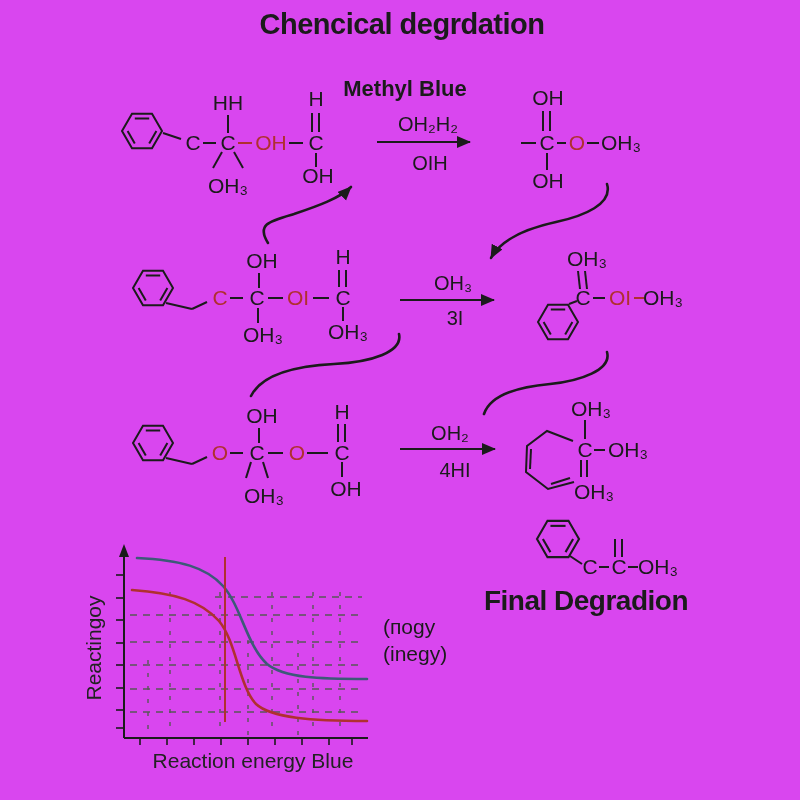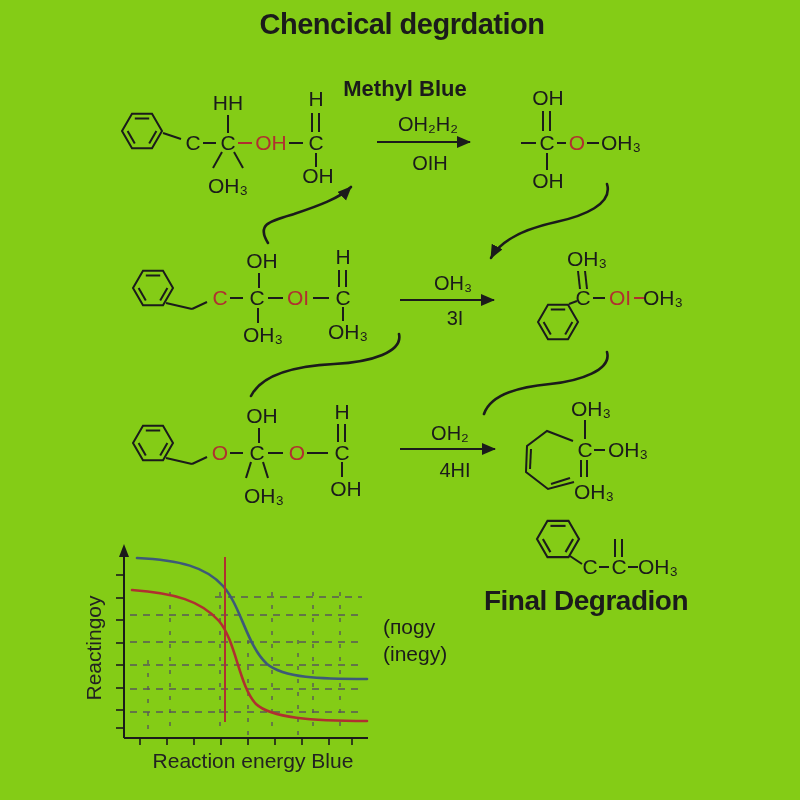--- a/index.html
+++ b/index.html
@@ -1,16 +1,16 @@
 <!DOCTYPE html>
 <html><head>
 <meta charset="utf-8">
 <style>
   html,body{margin:0;padding:0;background:#ffffff;}
-  #canvas{width:800px;height:800px;position:relative;background:#84cc16;}
+  #canvas{width:800px;height:800px;position:relative;background:#d946ef;}
   svg text{font-family:"Liberation Sans","DejaVu Sans",sans-serif;fill:#1b1b1b;}
   .atom{font-size:21px;text-anchor:middle;}
   .red{fill:#b03030;}
   .cond{font-size:20px;text-anchor:middle;}
   .h-title{font-size:29px;font-weight:bold;text-anchor:middle;letter-spacing:-0.5px;}
   .h-sub{font-size:22px;font-weight:bold;text-anchor:middle;}
   .h-final{font-size:28px;font-weight:bold;text-anchor:middle;letter-spacing:-0.5px;}
   .bond{stroke:#1b1b1b;stroke-width:2;fill:none;}
   .bond-red{stroke:#b03030;stroke-width:2;fill:none;}
   .curve{fill:none;stroke:#1b1b1b;stroke-width:2.6;stroke-linecap:round;}

